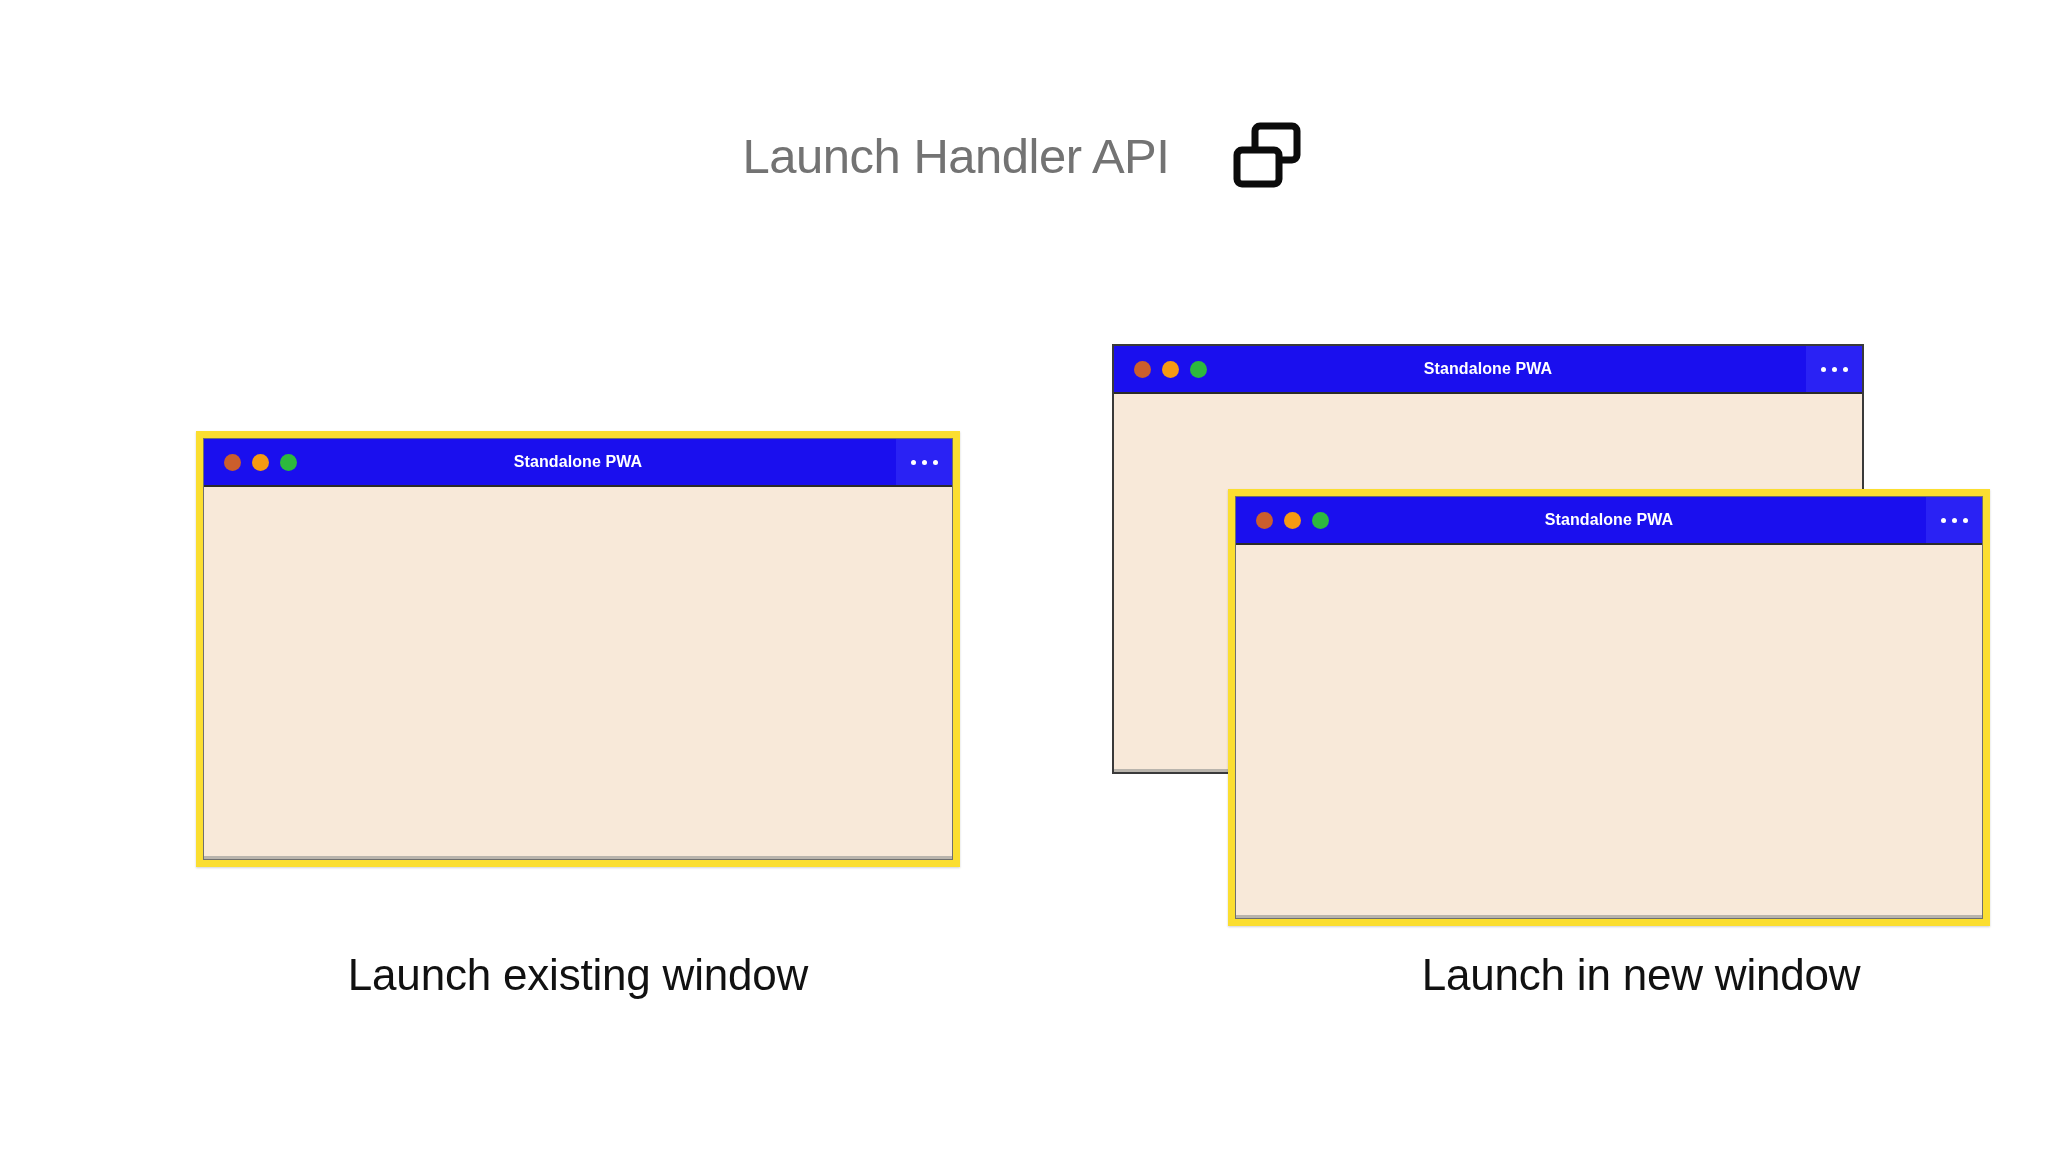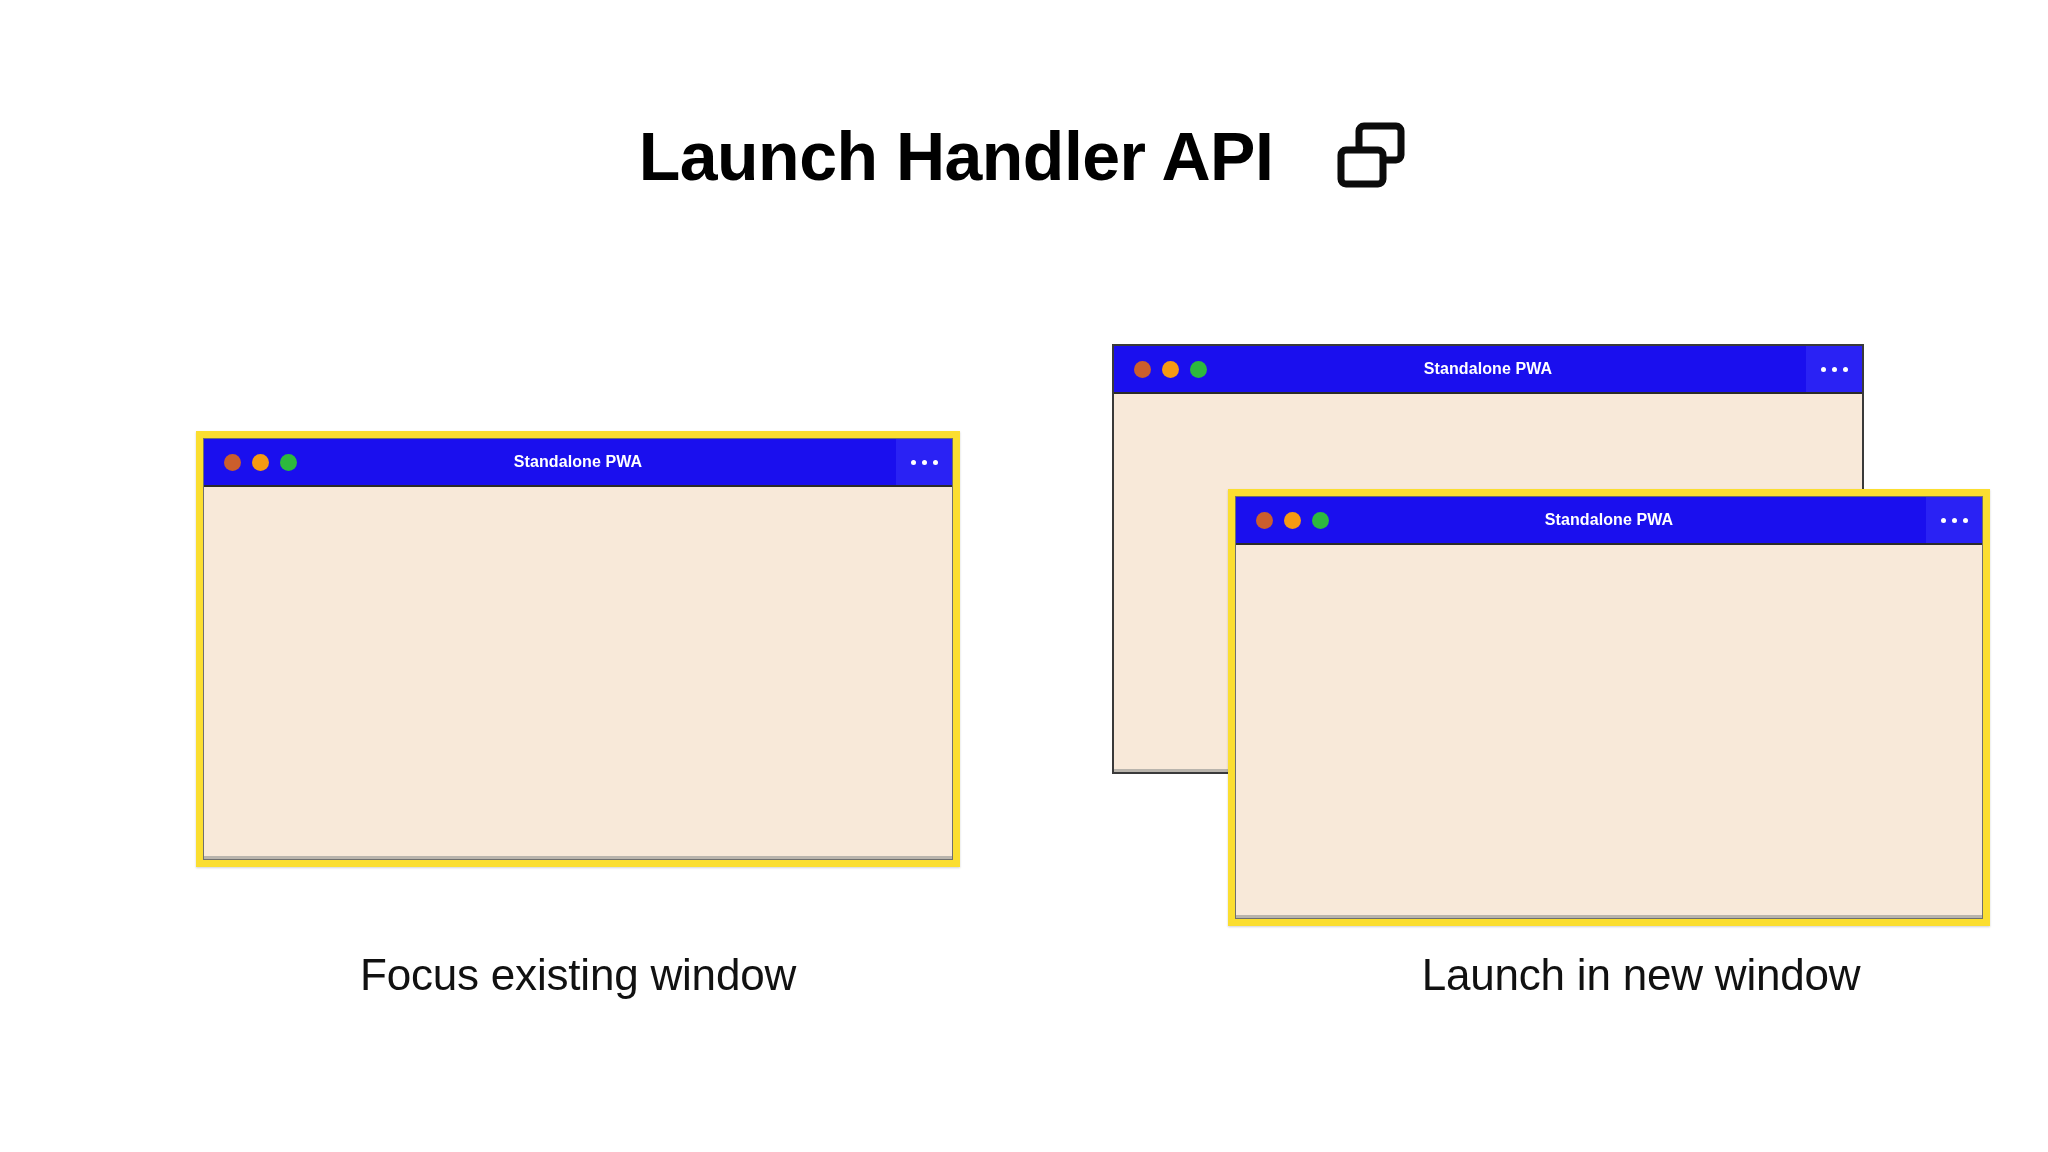--- a/index.html
+++ b/index.html
@@ -23,26 +23,26 @@
     position: absolute;
     left: 0;
     top: 118px;
     width: 2048px;
     display: flex;
     align-items: center;
     justify-content: center;
     gap: 60px;
   }
   .page-title {
-    font-size: 68px;
-    font-weight: 700;
+    font-size: 49px;
+    font-weight: 400;
     letter-spacing: -0.5px;
     line-height: 1;
     white-space: nowrap;
-    color: #000000;
+    color: #737373;
   }
   .title-icon {
     display: block;
     width: 76px;
     height: 76px;
     flex: none;
   }
 
   
   .window {
@@ -212,21 +212,21 @@
       <div class="menu-button">
         <span class="menu-dot"></span>
         <span class="menu-dot"></span>
         <span class="menu-dot"></span>
       </div>
     </div>
     <div class="window-body"></div>
   </div>
 </div>
 
-<div class="caption" id="caption-focus">Focus existing window</div>
+<div class="caption" id="caption-focus">Launch existing window</div>
 
 <div class="window plain" id="win-new-back">
   <div class="window-frame">
     <div class="titlebar">
       <div class="traffic-lights">
         <span class="dot red"></span>
         <span class="dot yellow"></span>
         <span class="dot green"></span>
       </div>
       <div class="window-title">Standalone PWA</div>

